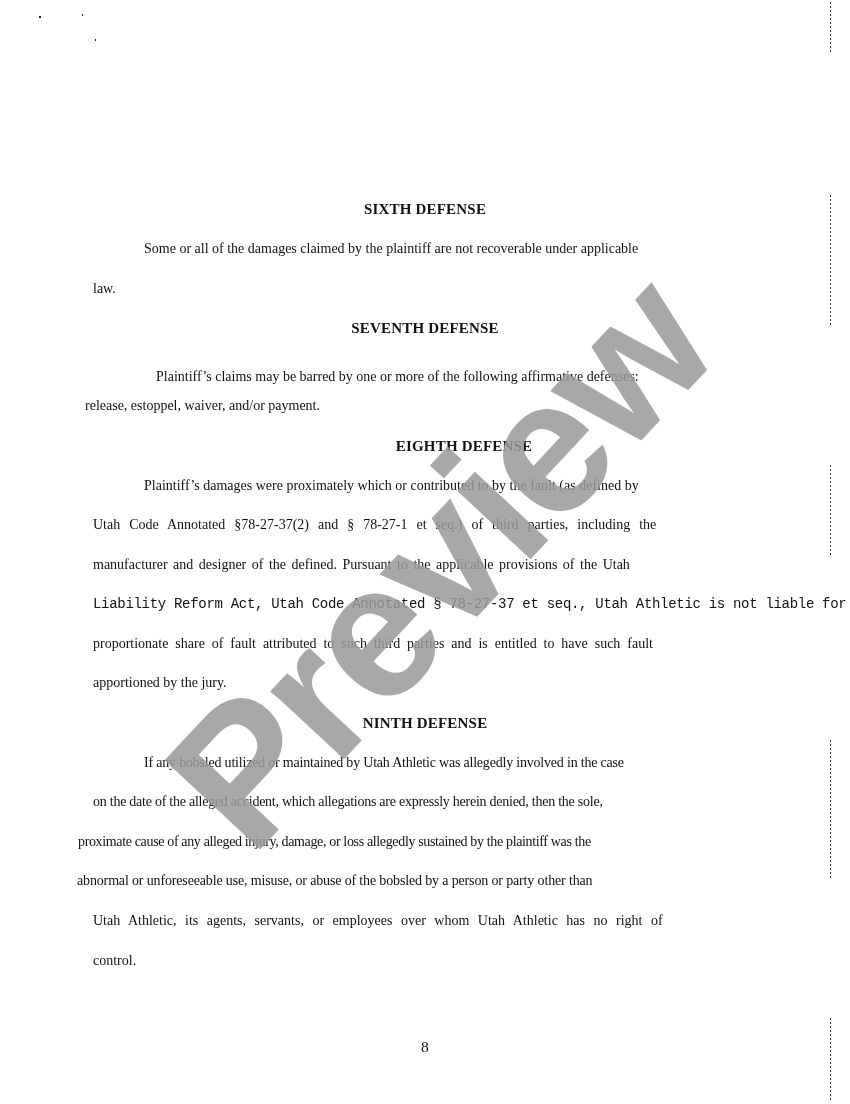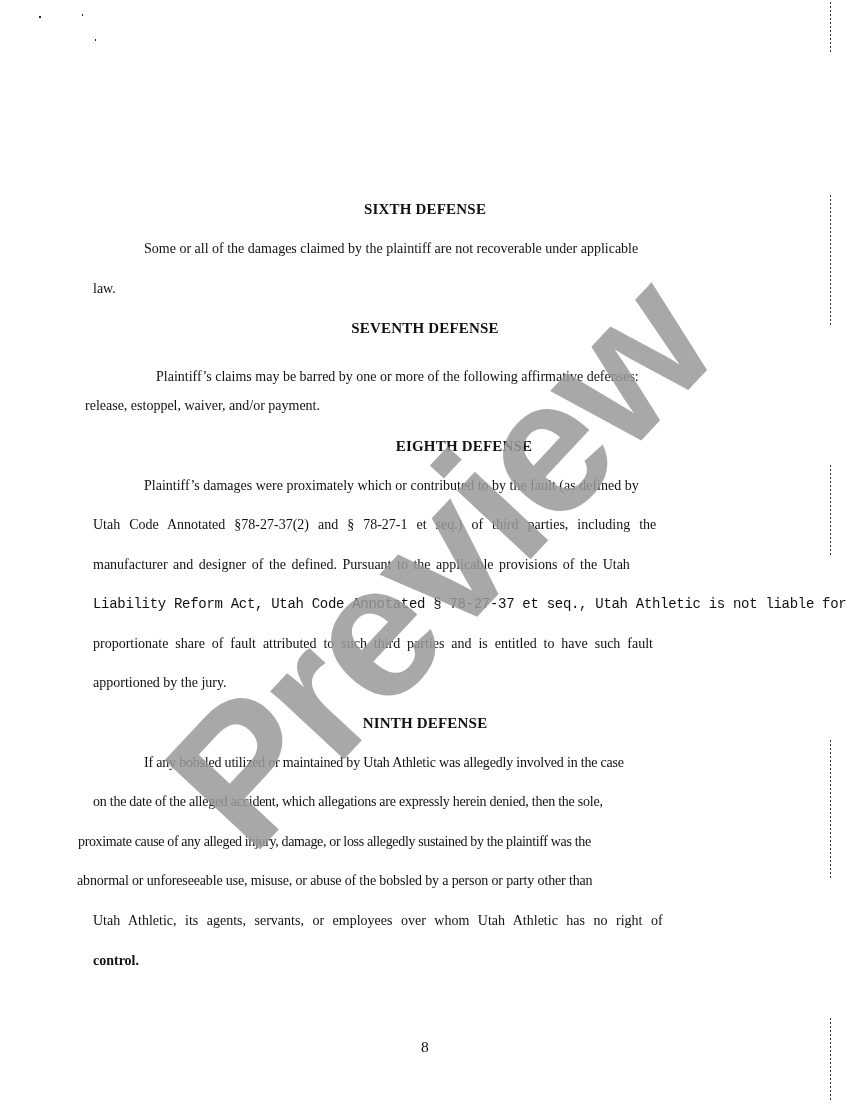--- a/index.html
+++ b/index.html
@@ -63,18 +63,18 @@
   <div class="line" style="top:596px;left:93px;letter-spacing:-0.3px;font-family:Liberation Mono, monospace;">Liability Reform Act, Utah Code Annotated § 78-27-37 et seq., Utah Athletic is not liable for the</div>
   <div class="line" style="top:636px;left:93px;word-spacing:3.4px;">proportionate share of fault attributed to such third parties and is entitled to have such fault</div>
   <div class="line" style="top:675px;left:93px;text-align:right;">apportioned by the jury.</div>
 
   <div class="heading" style="top:715px;">NINTH DEFENSE</div>
   <div class="line" style="top:755px;left:144px;letter-spacing:-0.2px;">If any bobsled utilized or maintained by Utah Athletic was allegedly involved in the case</div>
   <div class="line" style="top:794px;left:93px;letter-spacing:-0.25px;">on the date of the alleged accident, which allegations are expressly herein denied, then the sole,</div>
   <div class="line" style="top:834px;left:78px;letter-spacing:-0.35px;">proximate cause of any alleged injury, damage, or loss allegedly sustained by the plaintiff was the</div>
   <div class="line" style="top:873px;left:77px;letter-spacing:-0.15px;">abnormal or unforeseeable use, misuse, or abuse of the bobsled by a person or party other than</div>
   <div class="line" style="top:913px;left:93px;word-spacing:5px;">Utah Athletic, its agents, servants, or employees over whom Utah Athletic has no right of</div>
-  <div class="line" style="top:953px;left:93px;font-weight:bold;">control.</div>
+  <div class="line" style="top:953px;left:93px;">control.</div>
 
   <div class="page-number">8</div>
 
   <div class="watermark">Preview</div>
 </div>
 
 </body></html>

